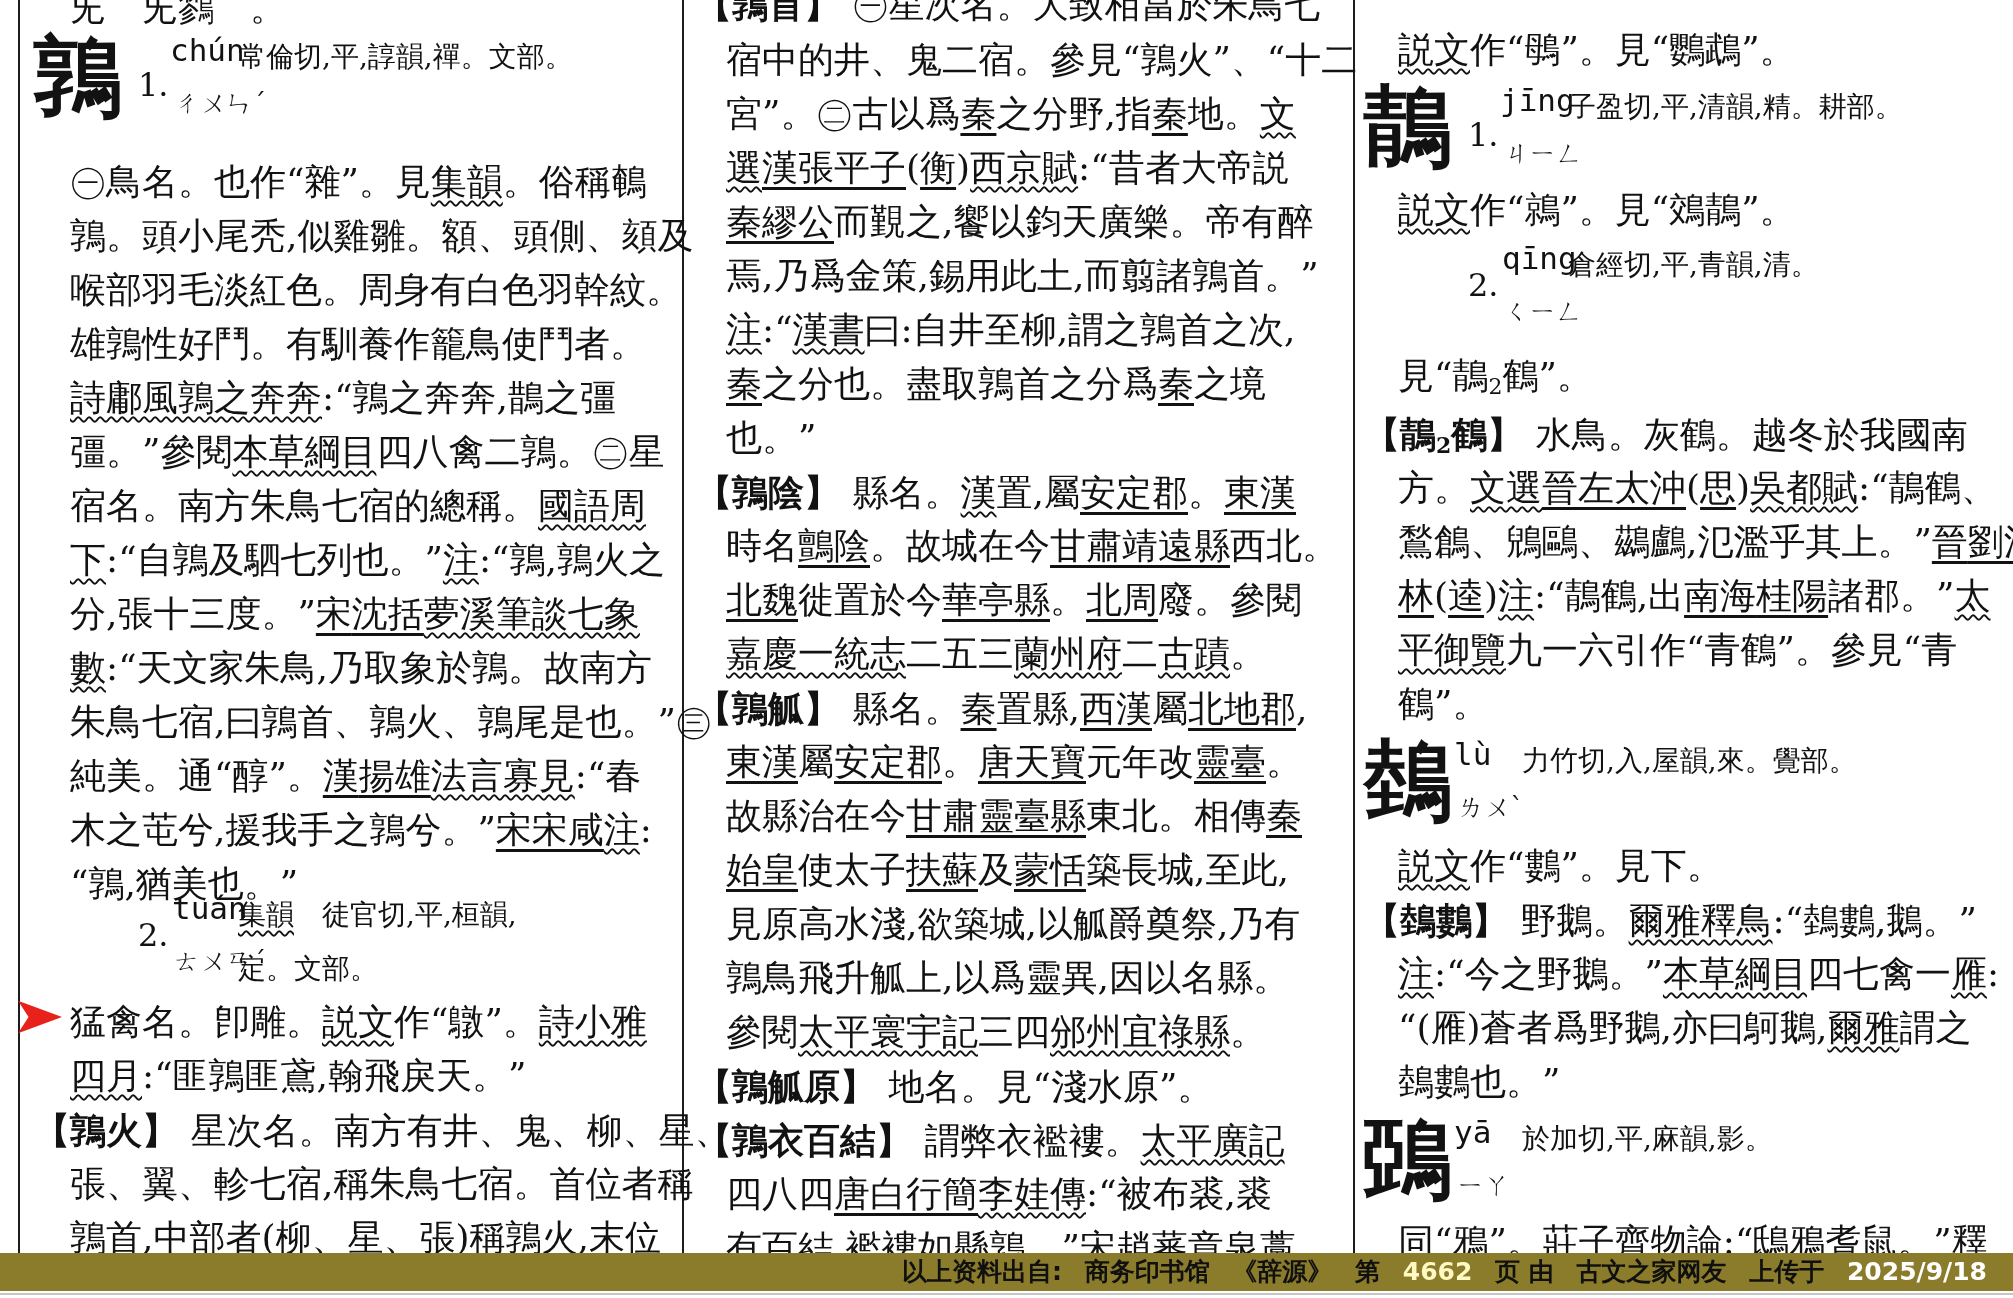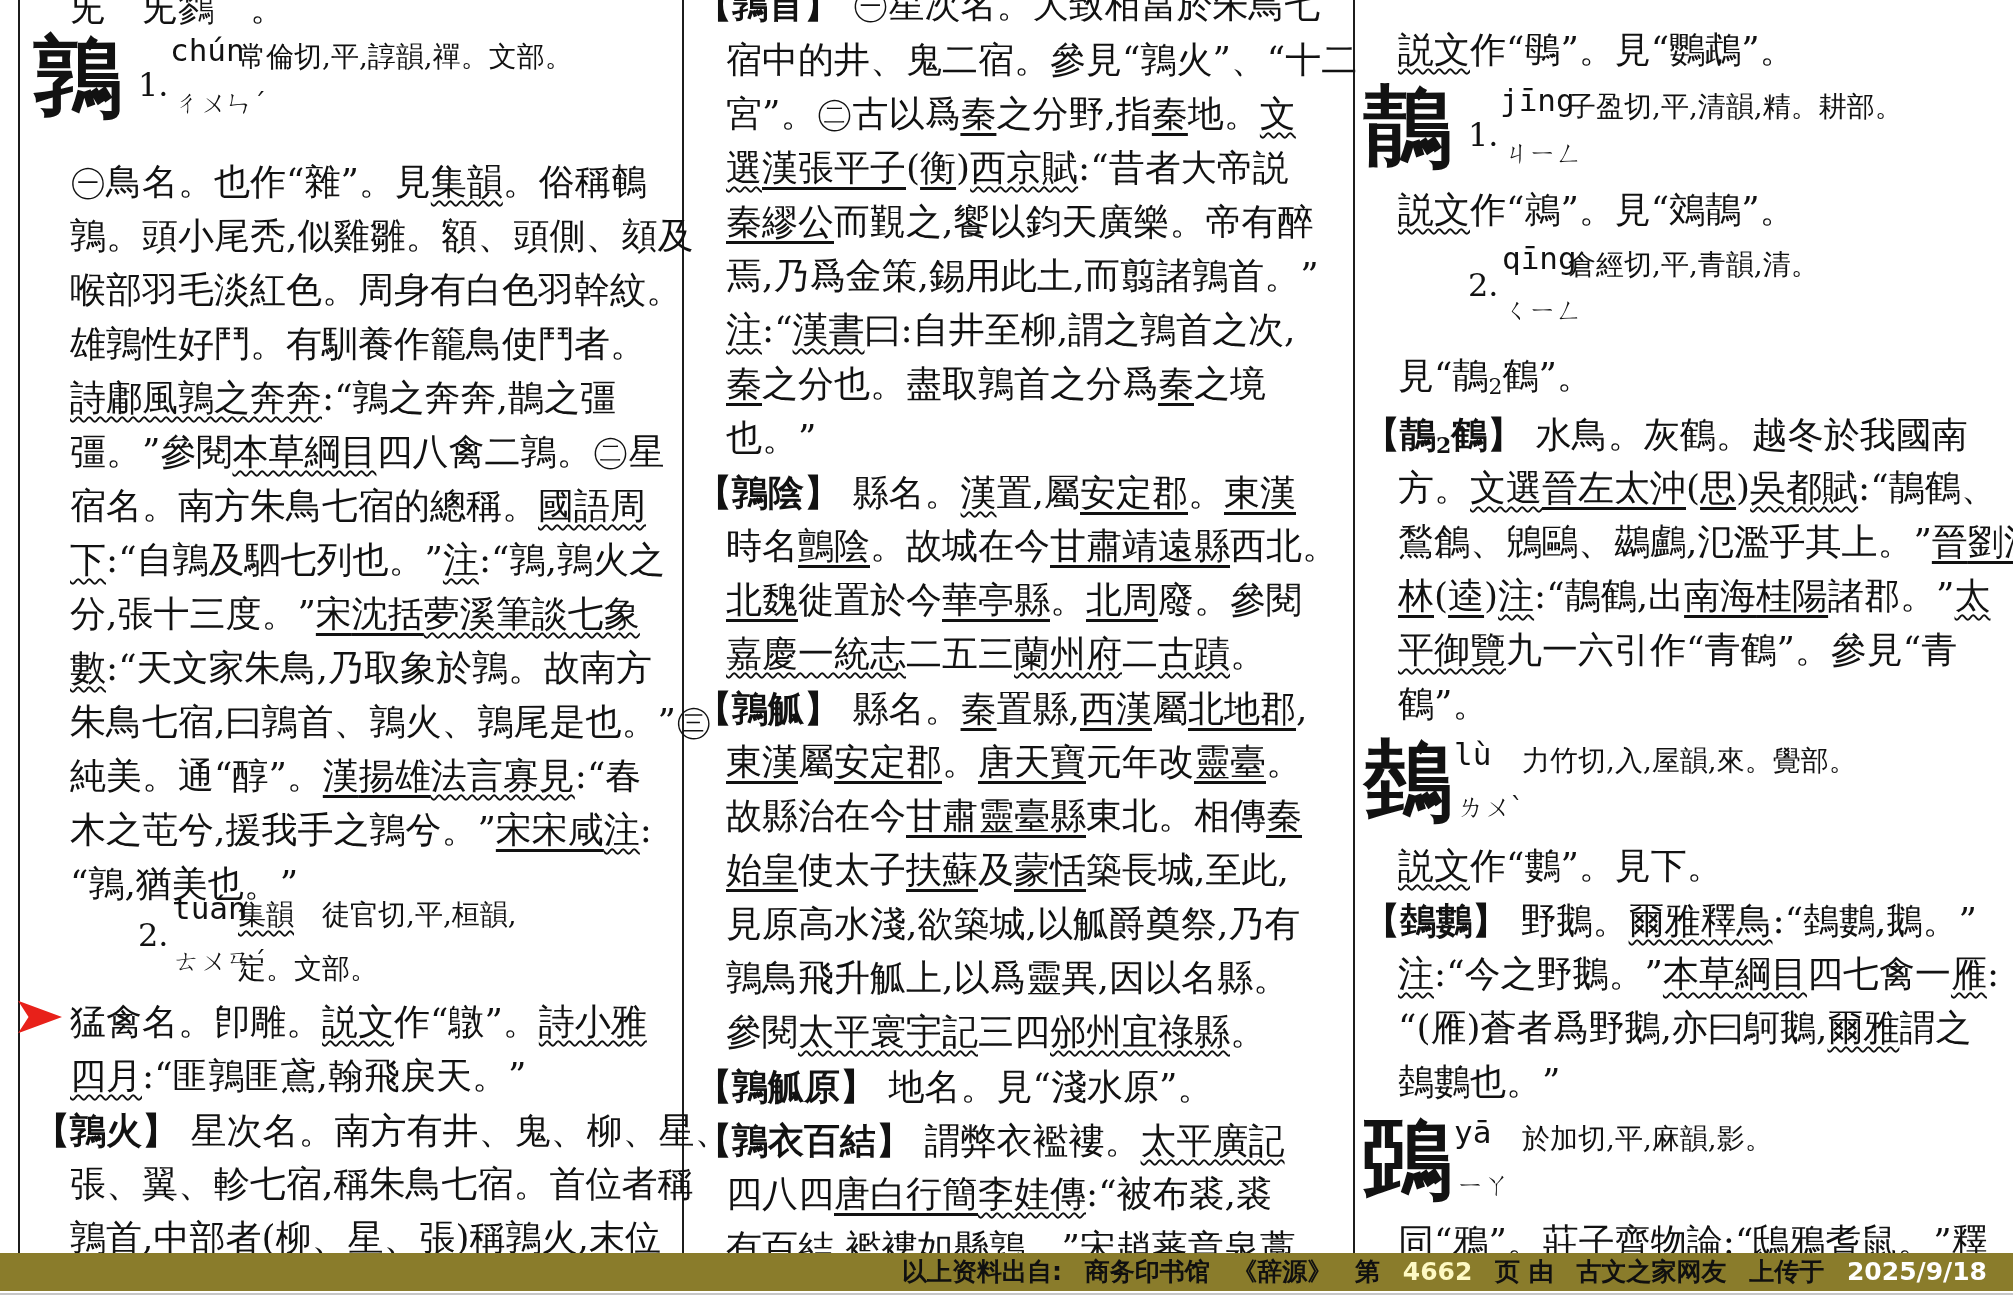--- a/index.html
+++ b/index.html
@@ -107,21 +107,21 @@
           <div class="bigchar" style="position: absolute; left: 0px; top: -6px;">鶄</div>
           <div class="num" style="position: absolute; left: 104px; top: 40px;">1.</div>
           <div class="py" style="position: absolute; left: 136px; top: 2px;">jīng</div>
           <div class="zy" style="position: absolute; left: 140px; top: 58px;">ㄐㄧㄥ</div>
           <div class="fan" style="position: absolute; left: 204px; top: 6px;"><span>子盈切,平,清韻,精。耕部。</span></div>
         </div>
         <div class="line" style="position: absolute; left: 34px; top: 184px;"><span class="w">説文</span><span>作“鶁”。見“鵁鶄”。</span></div>
         <div class="sense" style="position: absolute; left: 0px; top: 238px;">
           <div class="num" style="position: absolute; left: 104px; top: 30px;">2.</div>
           <div class="py" style="position: absolute; left: 138px; top: 0px;">qīng</div>
-          <div class="zy" style="position: absolute; left: 140px; top: 56px; font-family: Liberation Serif, serif;">ㄑㄧㄥ</div>
+          <div class="zy" style="position: absolute; left: 140px; top: 56px;">ㄑㄧㄥ</div>
           <div class="fan" style="position: absolute; left: 204px; top: 4px;"><span>倉經切,平,青韻,清。</span></div>
         </div>
         <div class="line" style="position: absolute; left: 34px; top: 350px;"><span>見“鶄</span><span class="s">2</span><span>鶴”。</span></div>
         <div class="line" style="position: absolute; left: 0px; top: 408px;"><span class="b">【鶄</span><span class="b s">2</span><span class="b">鶴】 </span><span>水鳥。灰鶴。越冬於我國南</span></div>
         <div class="line" style="position: absolute; left: 34px; top: 462px;"><span>方。</span><span class="w">文選</span><span class="u">晉</span><span class="u">左太沖</span><span>(</span><span class="u">思</span><span>)</span><span class="w">吳都賦</span><span>:“鶄鶴、</span></div>
         <div class="line" style="position: absolute; left: 34px; top: 516px;"><span>鶖鶬、鶂鷗、鷀鸕,氾濫乎其上。”</span><span class="u">晉</span><span class="u">劉淵</span></div>
         <div class="line" style="position: absolute; left: 34px; top: 570px;"><span class="u">林</span><span>(</span><span class="u">逵</span><span>)</span><span class="w">注</span><span>:“鶄鶴,出</span><span class="u">南海</span><span class="u">桂陽</span><span>諸郡。”</span><span class="w">太</span></div>
         <div class="line" style="position: absolute; left: 34px; top: 624px;"><span class="w">平御覽</span><span>九一六引作“青鶴”。參見“青</span></div>
         <div class="line" style="position: absolute; left: 34px; top: 678px;"><span>鶴”。</span></div>
         <div class="head" style="position: absolute; left: 0px; top: 732px;">

